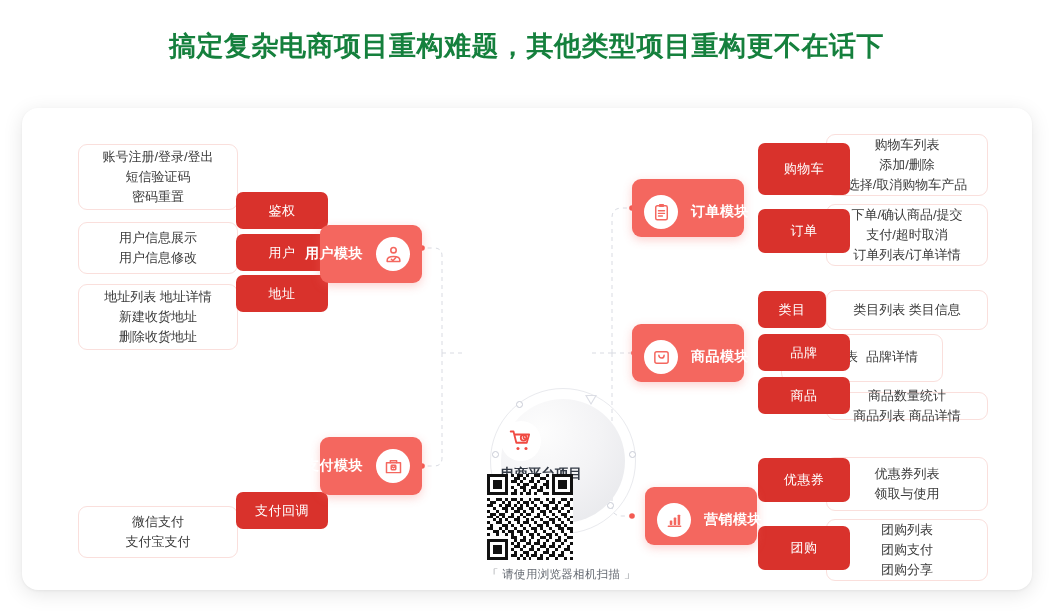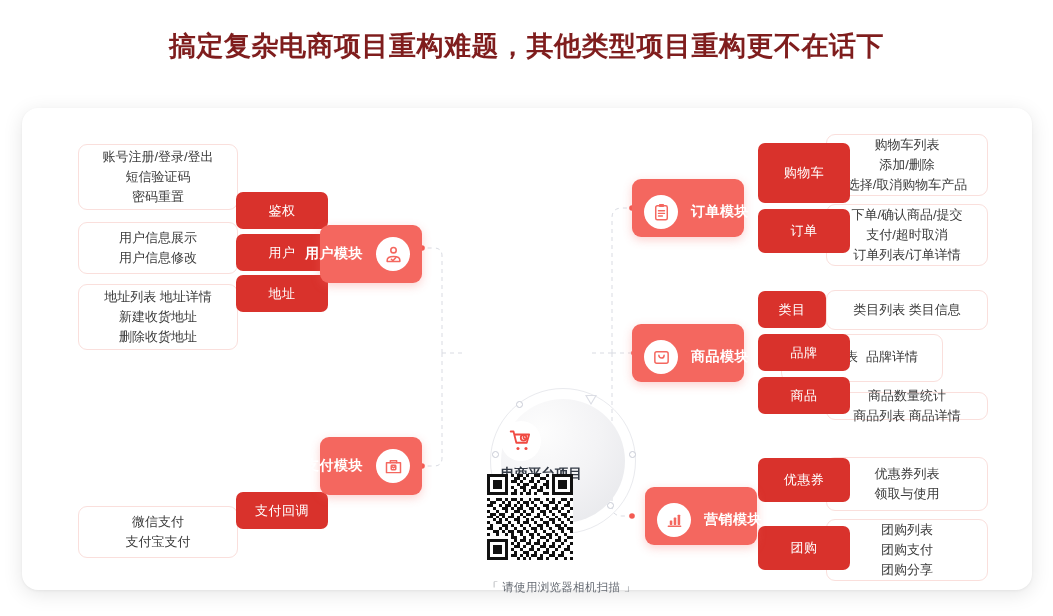--- a/index.html
+++ b/index.html
@@ -11,21 +11,21 @@
   }
   #root { position: relative; width: 1053px; height: 616px; }
 
   
   .page-title {
     position: absolute;
     top: 28px; left: 0; width: 1053px;
     text-align: center;
     font-size: 27px;
     font-weight: bold;
-    color: #7f1d1d;
+    color: #15803d;
     letter-spacing: .5px;
     white-space: nowrap;
   }
 
   
   .board {
     position: absolute;
     left: 22px; top: 108px;
     width: 1010px; height: 482px;
     background: #ffffff;
@@ -144,21 +144,21 @@
     padding: 4px 8px;
   }
 
   
   .qr-wrap {
     position: absolute; left: 487px; top: 474px;
     width: 90px; text-align: center;
   }
   .qr-code { width: 86px; height: 86px; display: block; image-rendering: pixelated; }
   .qr-caption {
-    margin-top: 20px; font-size: 11.5px; color: #666b73;
+    margin-top: 7px; font-size: 11.5px; color: #666b73;
     white-space: nowrap; letter-spacing: .3px;
   }
 </style>
 </head>
 <body>
 
 <div id="root">
 
   <div class="page-title">搞定复杂电商项目重构难题，其他类型项目重构更不在话下</div>
 
@@ -257,21 +257,21 @@
       <span class="module-ico">
         <svg width="21" height="21" viewBox="0 0 24 24" fill="none" stroke="#f4675f" stroke-width="1.7" stroke-linecap="round" stroke-linejoin="round">
           <rect x="5.4" y="4.4" width="13.2" height="16" rx="1.8"></rect>
           <rect x="9" y="2.4" width="6" height="3.4" rx="1.1" fill="#f4675f" stroke="none"></rect>
           <path d="M8.6 10h6.8M8.6 13h6.8M8.6 16h4.4"></path>
         </svg>
       </span>
       <span class="module-label">订单模块</span>
     </div>
 
-    <div class="sub" style="left:736px; top:35px; width:92px; height:60px;">购物车</div>
+    <div class="sub" style="left:736px; top:35px; width:92px; height:52px;">购物车</div>
     <div class="sub" style="left:736px; top:101px; width:92px; height:44px;">订单</div>
 
     <div class="leaf" style="left:804px; top:26px; width:162px; height:62px;">购物车列表
 添加/删除
 选择/取消购物车产品</div>
     <div class="leaf" style="left:804px; top:96px; width:162px; height:62px;">下单/确认商品/提交
 支付/超时取消
 订单列表/订单详情</div>
 
     <div class="module right" style="left:610px; top:216px; width:112px; height:58px;">

